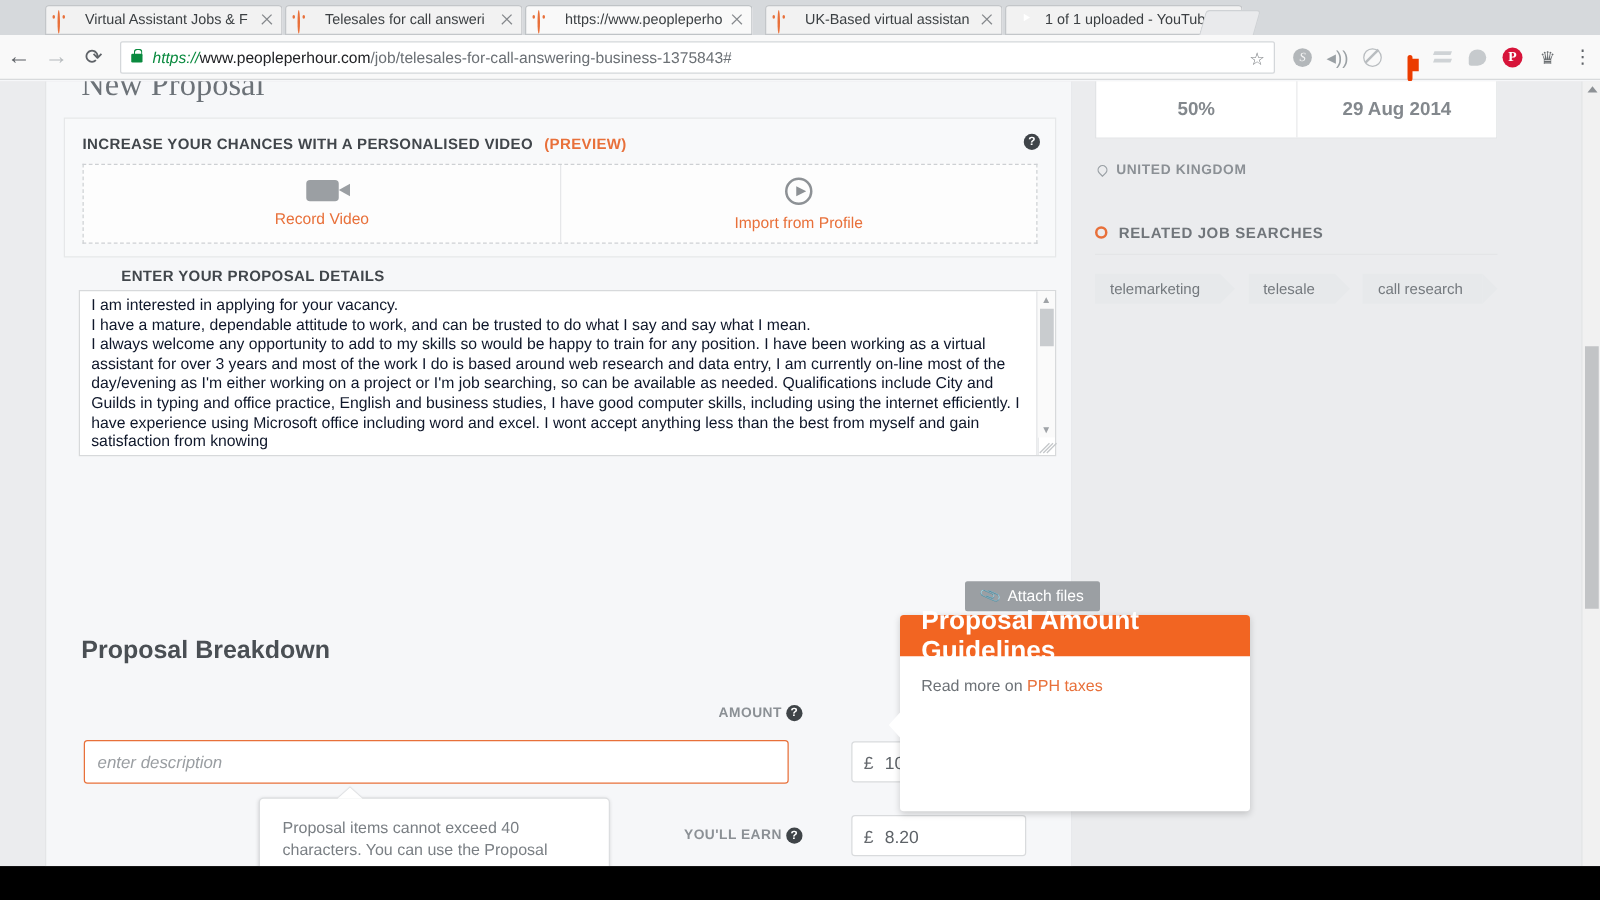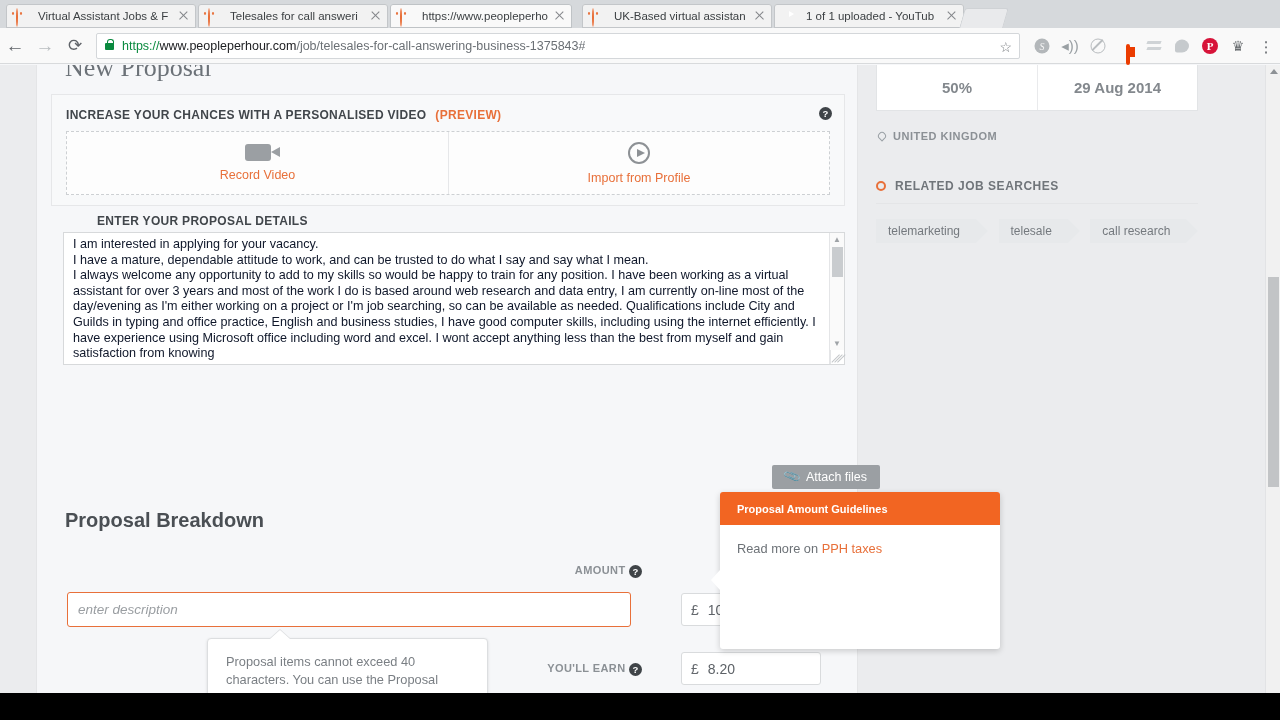--- a/index.html
+++ b/index.html
@@ -24,20 +24,21 @@
     background: #d6d9dc;
   }
   .tab {
     position: absolute; top: 4px; height: 24px;
     background: #f2f2f2;
     border-top-left-radius: 3px; border-top-right-radius: 3px;
     display: flex; align-items: center;
     padding: 0 6px 0 10px;
     overflow: hidden;
     box-shadow: 0 0 0 1px #c3c6c9 inset;
+    margin-left: 30px;
   }
   .tab.active { background: #f9f9f9; box-shadow: 0 0 0 1px #bfc3c6 inset; }
   .tab .favicon {
     width: 15px; height: 15px; flex: 0 0 15px; margin-right: 7px;
     position: relative;
   }
   .fav-circle {
     width: 15px; height: 15px; border-radius: 50%;
     border: 1.6px solid #e8703a; background: #fff;
     position: relative;
@@ -128,21 +129,21 @@
   .lock {
     width: 9px; height: 7px; background: #0a8a3f; border-radius: 1px;
     position: relative; margin-right: 8px; flex: 0 0 9px; margin-top: 2px;
   }
   .lock::before {
     content: ""; position: absolute; left: 1.8px; top: -4.5px;
     width: 5.4px; height: 5.5px; border: 1.5px solid #0a8a3f;
     border-bottom: none; border-radius: 3px 3px 0 0;
   }
   .url { font-size: 12.5px; color: #6b7075; white-space: nowrap; overflow: hidden; }
-  .url .sec { color: #0a8a3f; }
+  .url .sec { color: #0a8a3f; font-style: italic; }
   .url .host { color: #202124; }
   .star {
     position: absolute; right: 7px; top: 4px;
     font-size: 14px; color: #75797d; line-height: 18px;
   }
   .ext { width: 28px; height: 28px; flex: 0 0 28px; position: relative; }
   .ext .g { position: absolute; left: 50%; top: 50%; transform: translate(-50%,-50%); }
   .ext-skype .g {
     width: 15px; height: 15px; border-radius: 50%; background: #b3b7ba;
     font-size: 10px; color: #f5f5f5; text-align: center; line-height: 15px;
@@ -329,21 +330,21 @@
     filter: drop-shadow(0 -1px 0 #dcdee0);
   }
 
   .tip-amount {
     position: absolute; left: 720px; top: 427px; width: 280px; height: 157px;
     background: #fff; border-radius: 3px;
     box-shadow: 0 2px 6px rgba(0,0,0,.18); overflow: visible;
   }
   .tip-amount-head {
     height: 33px; background: #f26522; color: #fff;
-    font-size: 11px; font-weight: bold; display: flex; align-items: center;
+    font-size: 21px; font-weight: bold; display: flex; align-items: center;
     padding-left: 17px; border-radius: 3px 3px 0 0;
   }
   .tip-amount-body { padding: 14px 17px; font-size: 12.8px; line-height: 19px; color: #6d7277; }
   .tip-amount-body p { margin: 0; }
   .tip-amount-body p + p { margin-top: 14px; }
   .tip-link { color: #e8703a; }
   .tip-amount::before {
     content: ""; position: absolute; left: -9px; top: 78px;
     border-top: 10px solid transparent; border-bottom: 10px solid transparent;
     border-right: 9px solid #fff;

